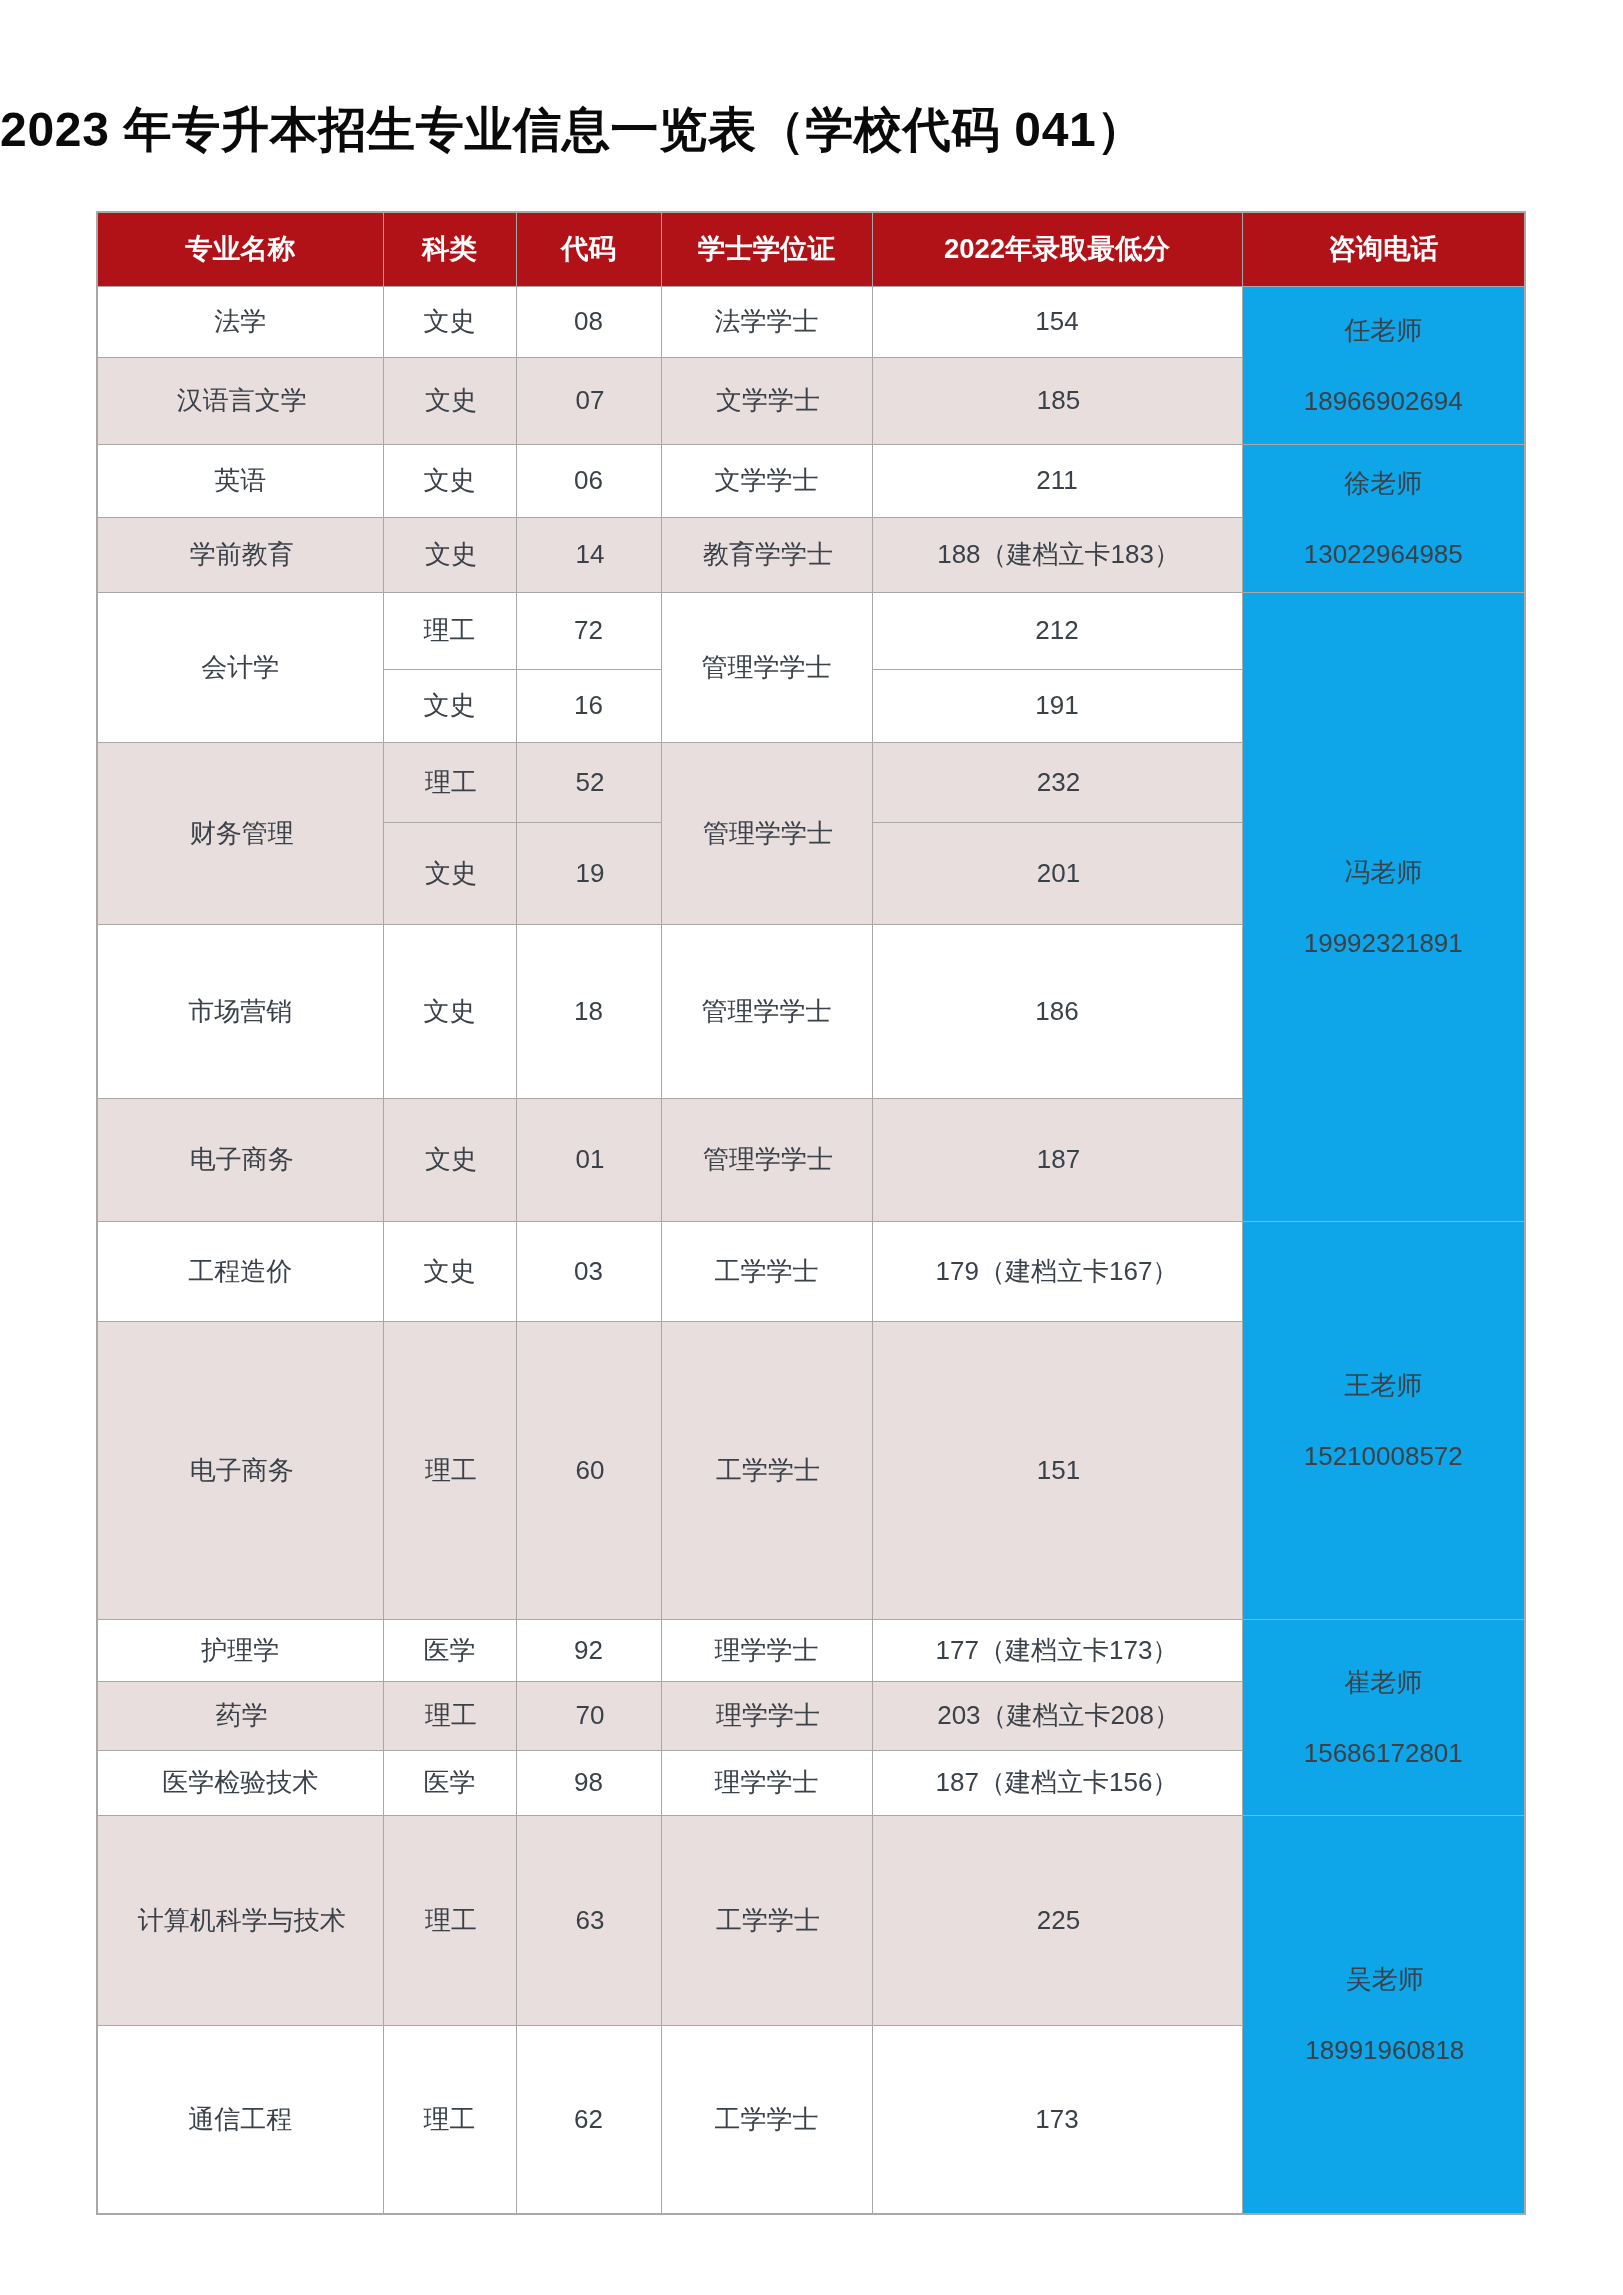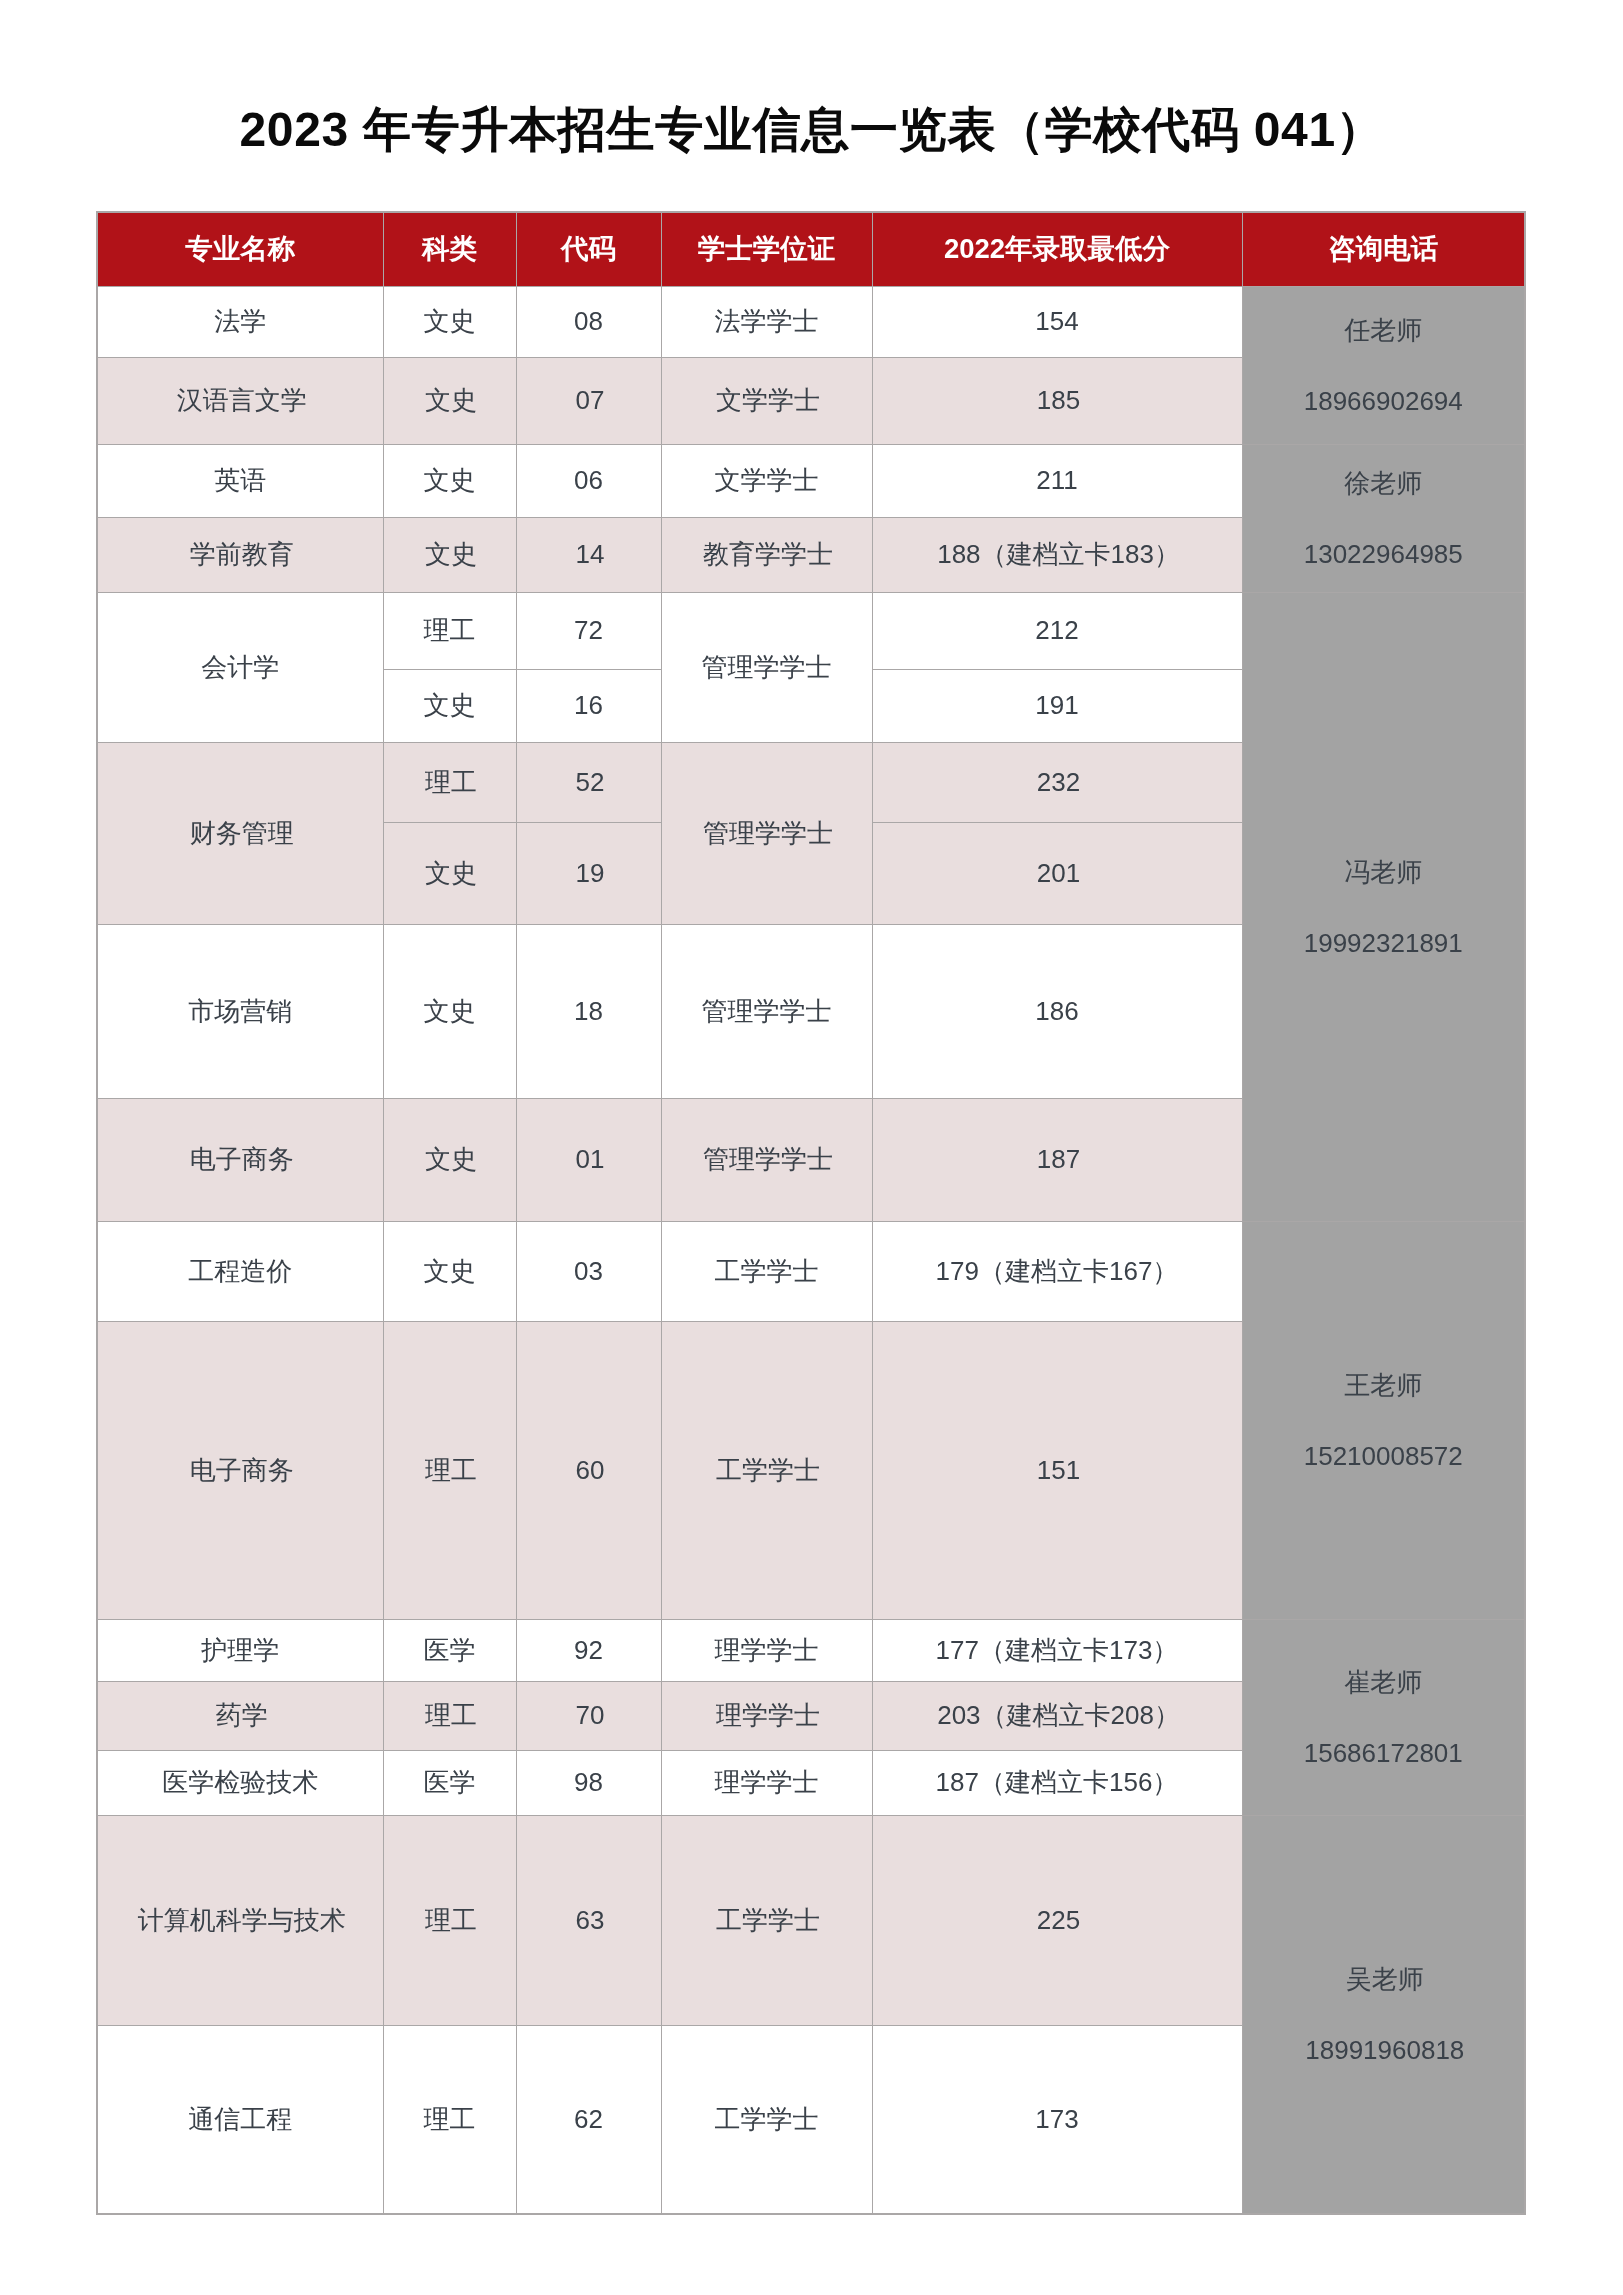--- a/index.html
+++ b/index.html
@@ -17,21 +17,20 @@
     width:1624px;
     height:2295px;
     background:#ffffff;
     overflow:hidden;
   }
   .title{
     position:absolute;
     top:98px;
     left:0;
     width:100%;
-    text-align:center;
     font-size:48px;
     font-weight:bold;
     color:#0a0a0a;
     letter-spacing:0.7px;
   }
   table.sheet{
     position:absolute;
     left:96px;
     top:211px;
     width:1429px;
@@ -48,21 +47,21 @@
     background:#ffffff;
   }
   table.sheet th{
     background:var(--header-bg);
     color:var(--header-text);
     font-weight:bold;
     font-size:27.5px;
     height:74px;
   }
   tr.pink td{background:var(--row-alt-bg);padding-left:7px;}
-  tr td.contact{background:#a3a3a3;}
+  tr td.contact{background:#0ea5e9;}
   td.contact .cname{margin-bottom:38px;}
   
   table.sheet{border:2px solid var(--grid);}
 </style>
 </head>
 <body>
 
 <div class="page">
 
   <div class="title">2023 年专升本招生专业信息一览表（学校代码 041）</div>

